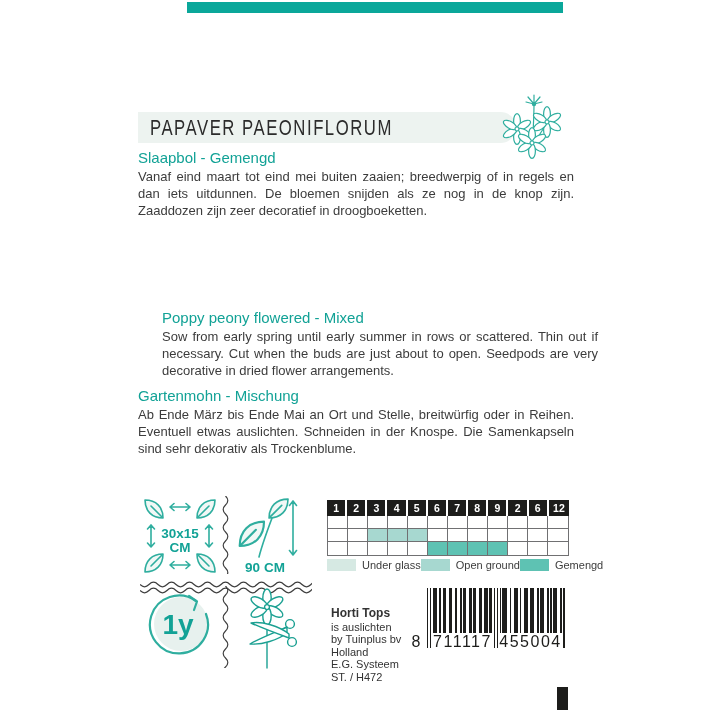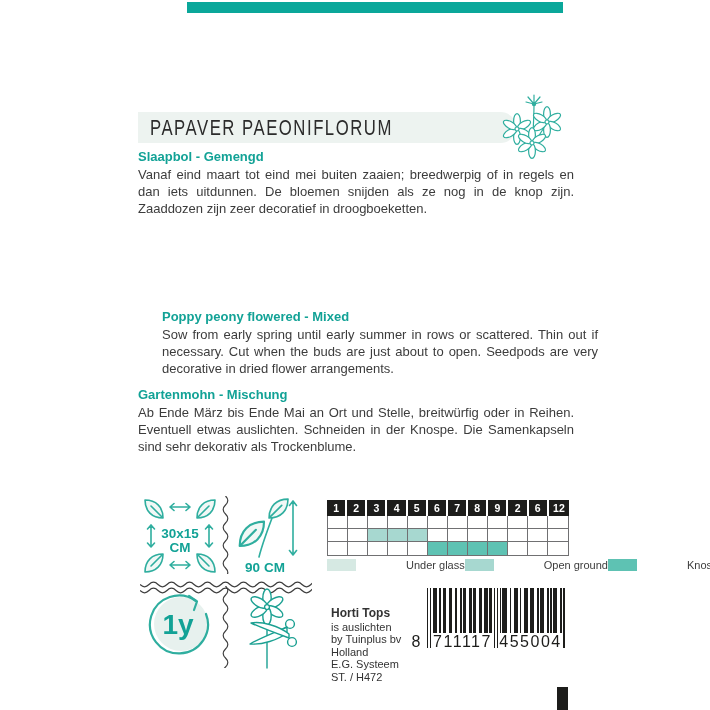--- a/index.html
+++ b/index.html
@@ -20,21 +20,21 @@
     box-sizing:border-box;
   }
   #plant-title{
     font-size:22px;color:#2b2b2b;letter-spacing:2px;font-weight:400;
     transform:scaleX(0.76);transform-origin:left center;white-space:nowrap;
   }
 
   
   .section{left:138px;width:436px;}
   .section h3{
-    margin:0 0 2px 0;font-size:13px;font-weight:bold;color:#12a296;
+    margin:0 0 2px 0;font-size:15px;font-weight:normal;color:#12a296;
   }
   .section p{
     margin:0;font-size:13px;line-height:17px;color:#3c3c3c;text-align:justify;
   }
   #section-nl{top:149px;} #section-fr{top:230px;}
   #section-en{top:309px;margin-left:24px;} #section-de{top:387px;}
 
   
   svg text{font-family:"Liberation Sans", sans-serif;}
   .teal-ic{stroke:#2fae9f;fill:none;stroke-width:1.6;stroke-linecap:round;stroke-linejoin:round;}
@@ -48,21 +48,21 @@
     box-sizing:border-box;
   }
   .cal-hcell:last-child{border-right:none;}
   #cal-body{border:1px solid #707072;border-top:none;}
   .cal-row{display:grid;grid-template-columns:repeat(12,1fr);height:13px;}
   .cal-cell{border-right:1px solid #707072;border-bottom:1px solid #707072;box-sizing:border-box;}
   .cal-row:last-child .cal-cell{border-bottom:none;}
   .cal-cell:last-child{border-right:none;}
 
   #cal-legend{left:327px;top:559px;width:243px;display:flex;align-items:center;justify-content:space-between;}
-  .legend-item{display:flex;align-items:center;gap:44px;}
+  .legend-item{display:flex;align-items:center;}
   .legend-swatch{width:29px;height:12px;margin-right:6px;}
   .legend-label{font-size:11px;color:#3c3c3c;white-space:nowrap;}
 
   
   #distributor{left:331px;top:607px;width:95px;font-size:11px;line-height:12.6px;color:#333;}
   #distributor .dist-name{font-weight:bold;font-size:12px;margin-bottom:1px;}
 
   
   #barcode{left:427px;top:588px;width:138px;height:64px;}
   #barcode .bar{position:absolute;top:0;background:#1d1d1b;}
@@ -299,21 +299,21 @@
     <div class="legend-item">
       <div class="legend-swatch" style="background: rgb(214, 233, 227);"></div>
       <span class="legend-label">Under glass</span>
     </div>
     <div class="legend-item">
       <div class="legend-swatch" style="background: rgb(167, 216, 208);"></div>
       <span class="legend-label">Open ground</span>
     </div>
     <div class="legend-item">
       <div class="legend-swatch" style="background: rgb(94, 194, 179);"></div>
-      <span class="legend-label">Knospe</span>
+      <span class="legend-label">Gemengd</span>
     </div>
   </div>
 
 <div class="abs" id="distributor">
   <div class="dist-name">Horti Tops</div>
   <div id="dist-lines">
       <div>is auslichten</div>
       <div>by Tuinplus bv</div>
       <div>Holland</div>
       <div>E.G. Systeem</div>

